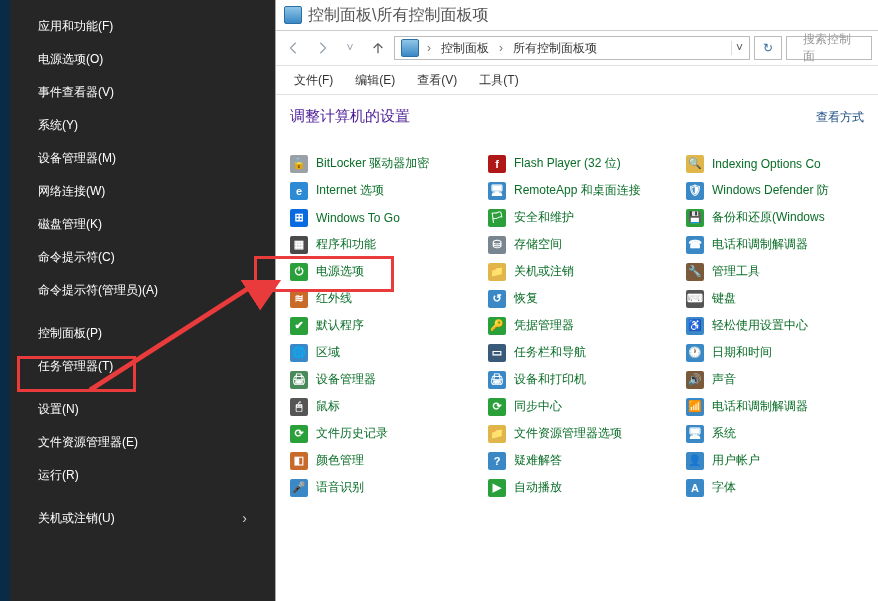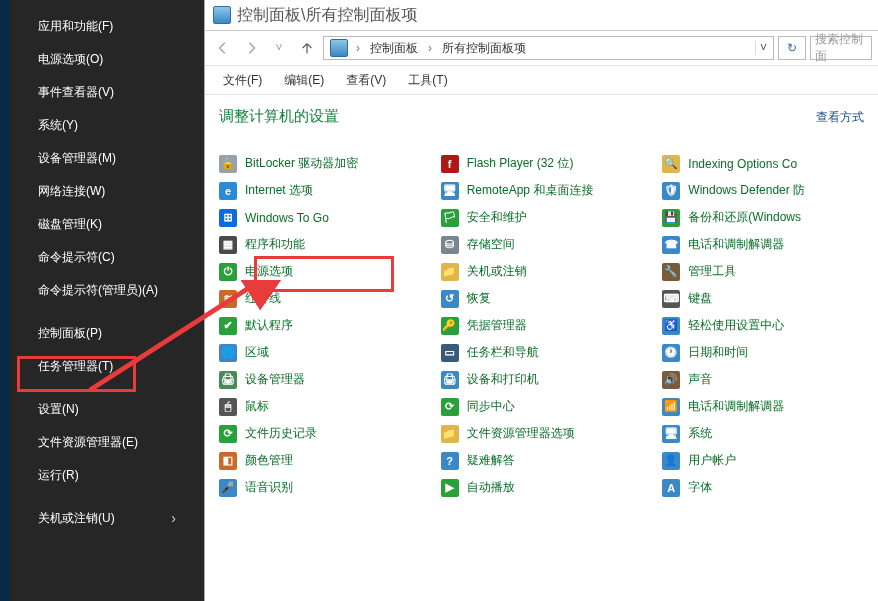--- a/index.html
+++ b/index.html
@@ -1,41 +1,41 @@
 <!DOCTYPE html>
 <html><head>
 <meta charset="utf-8">
 <style>
 html,body{margin:0;padding:0;font-family:"Microsoft YaHei","Segoe UI",sans-serif;font-size:12px;background:#fff;}
 .root{width:878px;height:601px;position:relative;overflow:hidden;display:flex;}
 
-.ctx{width:194px;background:#262626;color:#fff;display:flex;flex-direction:column;padding:10px 0 0 0;box-sizing:border-box;}
+.ctx{width:265px;background:#262626;color:#fff;display:flex;flex-direction:column;padding:10px 0 0 0;box-sizing:border-box;}
 .ctx-item{padding:8px 28px;line-height:17px;cursor:default;display:flex;justify-content:space-between;align-items:center;}
 .ctx-sep{height:10px;}
 .chev{font-size:14px;color:#d0d0d0;}
 
 .win{flex:1;display:flex;flex-direction:column;background:#fff;border-left:1px solid #aaa;}
 .titlebar{height:30px;background:#fff;display:flex;align-items:center;border-bottom:1px solid #ccc;color:#555;font-size:16px;}
 .title-icon{width:16px;height:16px;margin:0 6px 0 8px;background:linear-gradient(#8fc6e6,#3a88c6);border:1px solid #2b6fa3;border-radius:2px;}
 .addrbar{height:34px;display:flex;align-items:center;border-bottom:1px solid #e0e0e0;padding:0 6px;gap:4px;}
 .navbtn{width:24px;height:24px;display:flex;align-items:center;justify-content:center;color:#9ba5ae;border-radius:3px;}
 .navbtn.en{color:#5a5a5a;}
 .navbtn svg{width:14px;height:14px;}
 .addr-field{flex:1;height:22px;border:1px solid #bbb;display:flex;align-items:center;padding:0 2px;gap:4px;}
 .addr-field .title-icon{margin:0 4px;}
 .crumb{color:#333;padding:0 6px;}
 .crumb-sep{color:#777;}
 .addr-drop{color:#555;padding:0 4px;border-left:1px solid #ddd;}
 .ref{width:26px;height:22px;display:flex;align-items:center;justify-content:center;border:1px solid #bbb;color:#3b6ea0;}
-.search{width:52px;height:22px;border:1px solid #bbb;color:#999;padding:0 4px;display:flex;align-items:center;}
+.search{width:52px;height:22px;border:1px solid #bbb;color:#999;padding:0 16px;display:flex;align-items:center;}
 .menubar{height:28px;display:flex;align-items:center;gap:10px;padding:0 12px;border-bottom:1px solid #e0e0e0;color:#333;}
 .menubar span{padding:2px 6px;}
 .content{padding:12px 14px;flex:1;overflow:hidden;}
 .heading-row{display:flex;justify-content:space-between;align-items:flex-end;margin-bottom:28px;}
-.heading{color:#15803d;font-size:15px;}
+.heading{color:#4c1d95;font-size:15px;}
 .view-by{color:#1a4d82;font-size:12px;}
 .grid{display:flex;gap:20px;}
 .col{flex:1;display:flex;flex-direction:column;gap:8px;}
 .item{display:flex;align-items:center;gap:8px;height:19px;white-space:nowrap;overflow:hidden;}
 .item a{color:#0a6e28;text-decoration:none;}
 .iw{width:18px;height:18px;border-radius:2px;display:flex;align-items:center;justify-content:center;font-size:11px;font-weight:bold;color:#fff;flex:0 0 18px;}
 
 .annot{position:absolute;border:3px solid #e93b3b;background:transparent;pointer-events:none;}
 .annot-a{left:17px;top:356px;width:113px;height:30px;}
 .annot-b{left:254px;top:256px;width:134px;height:30px;}

